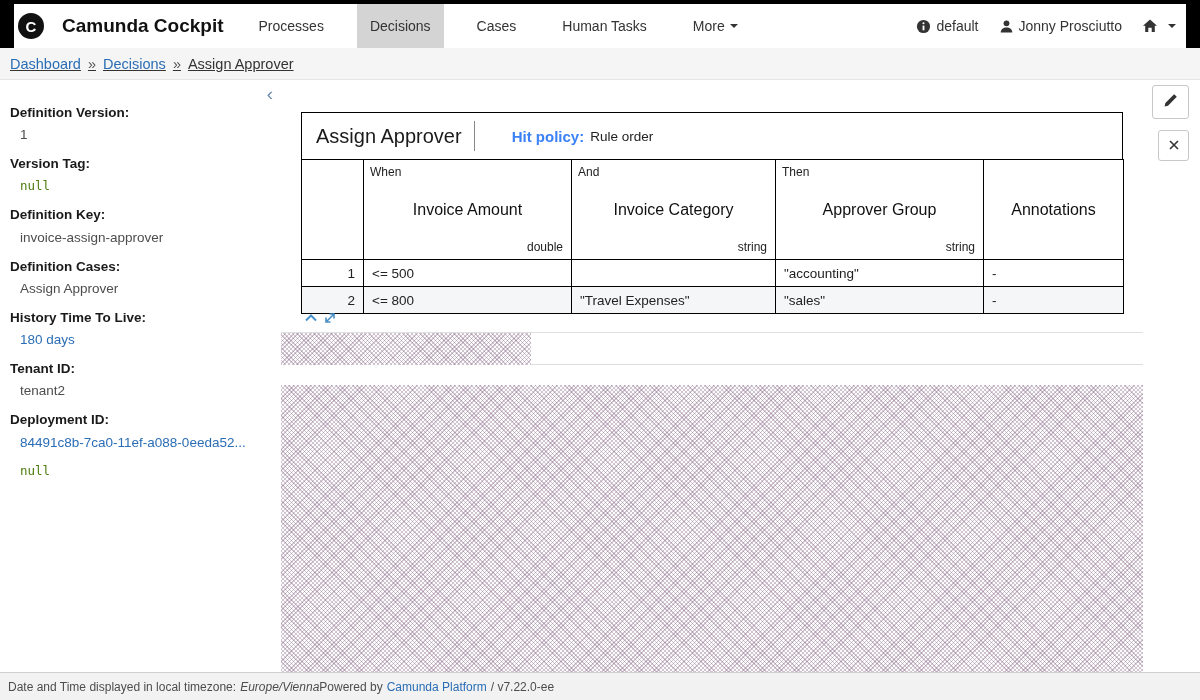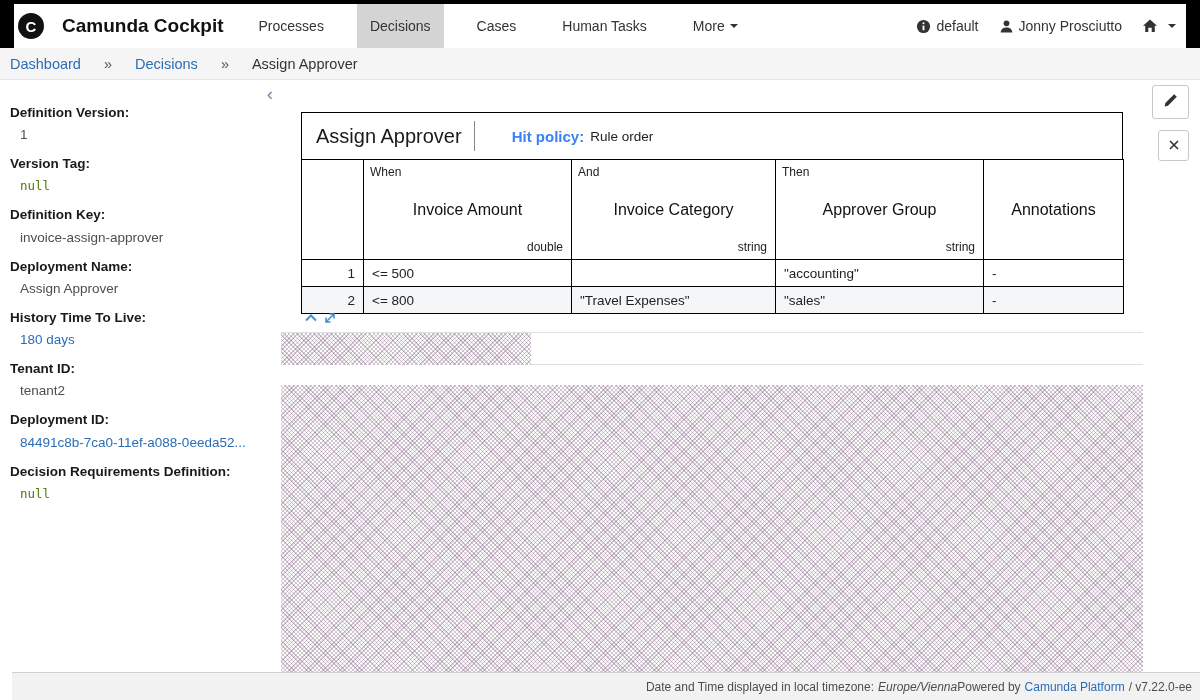--- a/index.html
+++ b/index.html
@@ -21,21 +21,21 @@
   .nav-item.active { background:var(--nav-active-bg,#d4d4d4); }
   .caret { display:inline-block; width:0; height:0; border-left:4px solid transparent;
            border-right:4px solid transparent; border-top:4px solid #333; margin-left:5px; }
   .header-right { margin-left:auto; display:flex; align-items:center; gap:20px; padding-right:10px; }
   .hr-item { display:flex; align-items:center; gap:5px; font-size:14px; color:#333; cursor:pointer; white-space:nowrap; }
   .hr-item svg { display:block; }
 
   
   .breadcrumb-bar { position:absolute; top:48px; left:0; right:0; height:32px; background:#f5f5f5;
                     border-bottom:1px solid #e6e6e6; display:flex; align-items:center; padding-left:10px; }
-  .breadcrumb { display:flex; align-items:center; gap:23px; font-size:14.5px; }
+  .breadcrumb { display:flex; align-items:center; gap:7px; font-size:14.5px;text-decoration:underline; }
   .bc-link { color:var(--link-blue,#2a6db5); cursor:pointer; }
   .bc-sep { color:#555; }
   .bc-current { color:#333; }
 
   
   .sidebar { position:absolute; top:80px; left:0; width:281px; bottom:22px; background:#fff; padding:12px 12px 0 10px; }
   .collapse-btn { position:absolute; top:2px; right:4px; font-size:19px; color:#6d8cab; cursor:pointer;
                   line-height:1; padding:2px 4px; }
   .field { margin-bottom:13px; }
   .field-label { font-weight:bold; font-size:13.5px; color:#1a1a1a; line-height:1.35;margin-top:12px; }
@@ -77,23 +77,23 @@
 
   .tabbar { position:absolute; left:0; top:253px; width:862px; height:32px; border-bottom:1px solid #ddd; }
   .hatch { background-color:#fdfcfd;
     background-image:
       repeating-linear-gradient(45deg,  var(--hatch-tint, rgba(115,78,115,.32)) 0 1px, transparent 1px 3px),
       repeating-linear-gradient(135deg, var(--hatch-tint, rgba(115,78,115,.32)) 0 1px, transparent 1px 3px); }
   .tab-hatch { width:250px; height:32px; }
   .content-hatch { position:absolute; left:0; top:305px; width:862px; height:290px; }
 
   
-  .footer { position:absolute; left:12px; right:0; bottom:0; height:28px; background:#f2f2f2;
+  .footer { position:absolute; left:0; right:0; bottom:0; height:28px; background:#f2f2f2;
             border-top:1px solid #d0d0d0; display:flex; align-items:center;
-            justify-content:flex-end; padding:0 8px; font-size:12px; color:#4d4d4d; }
+            justify-content:flex-start; padding:0 8px; font-size:12px; color:#4d4d4d; }
   .f-left em { font-style:italic; margin-left:4px; }
   .f-right { display:flex; align-items:center; gap:4px; }
   .f-link { color:var(--link-blue,#2a6db5); cursor:pointer; }
 </style>
 </head>
 <body>
 
 <div class="page">
 
   <header class="header">
@@ -171,37 +171,36 @@
         </div>
         <div class="field">
           <div class="field-label">Version Tag:</div>
           <div class="field-value code">null</div>
         </div>
         <div class="field">
           <div class="field-label">Definition Key:</div>
           <div class="field-value text">invoice-assign-approver</div>
         </div>
         <div class="field">
-          <div class="field-label">Deployment Name:</div>
+          <div class="field-label">Definition Cases:</div>
           <div class="field-value text">Assign Approver</div>
         </div>
         <div class="field">
           <div class="field-label">History Time To Live:</div>
           <div class="field-value link">180 days</div>
         </div>
         <div class="field">
           <div class="field-label">Tenant ID:</div>
           <div class="field-value text">tenant2</div>
         </div>
         <div class="field">
           <div class="field-label">Deployment ID:</div>
           <div class="field-value link">84491c8b-7ca0-11ef-a088-0eeda52...</div>
         </div>
         <div class="field">
-          <div class="field-label">Decision Requirements Definition:</div>
           <div class="field-value code">null</div>
         </div>
       </div>
   </aside>
 
   <main class="content">
 
     <div class="panel">
       <div class="dmn-wrap">
         <div class="dmn-title">

